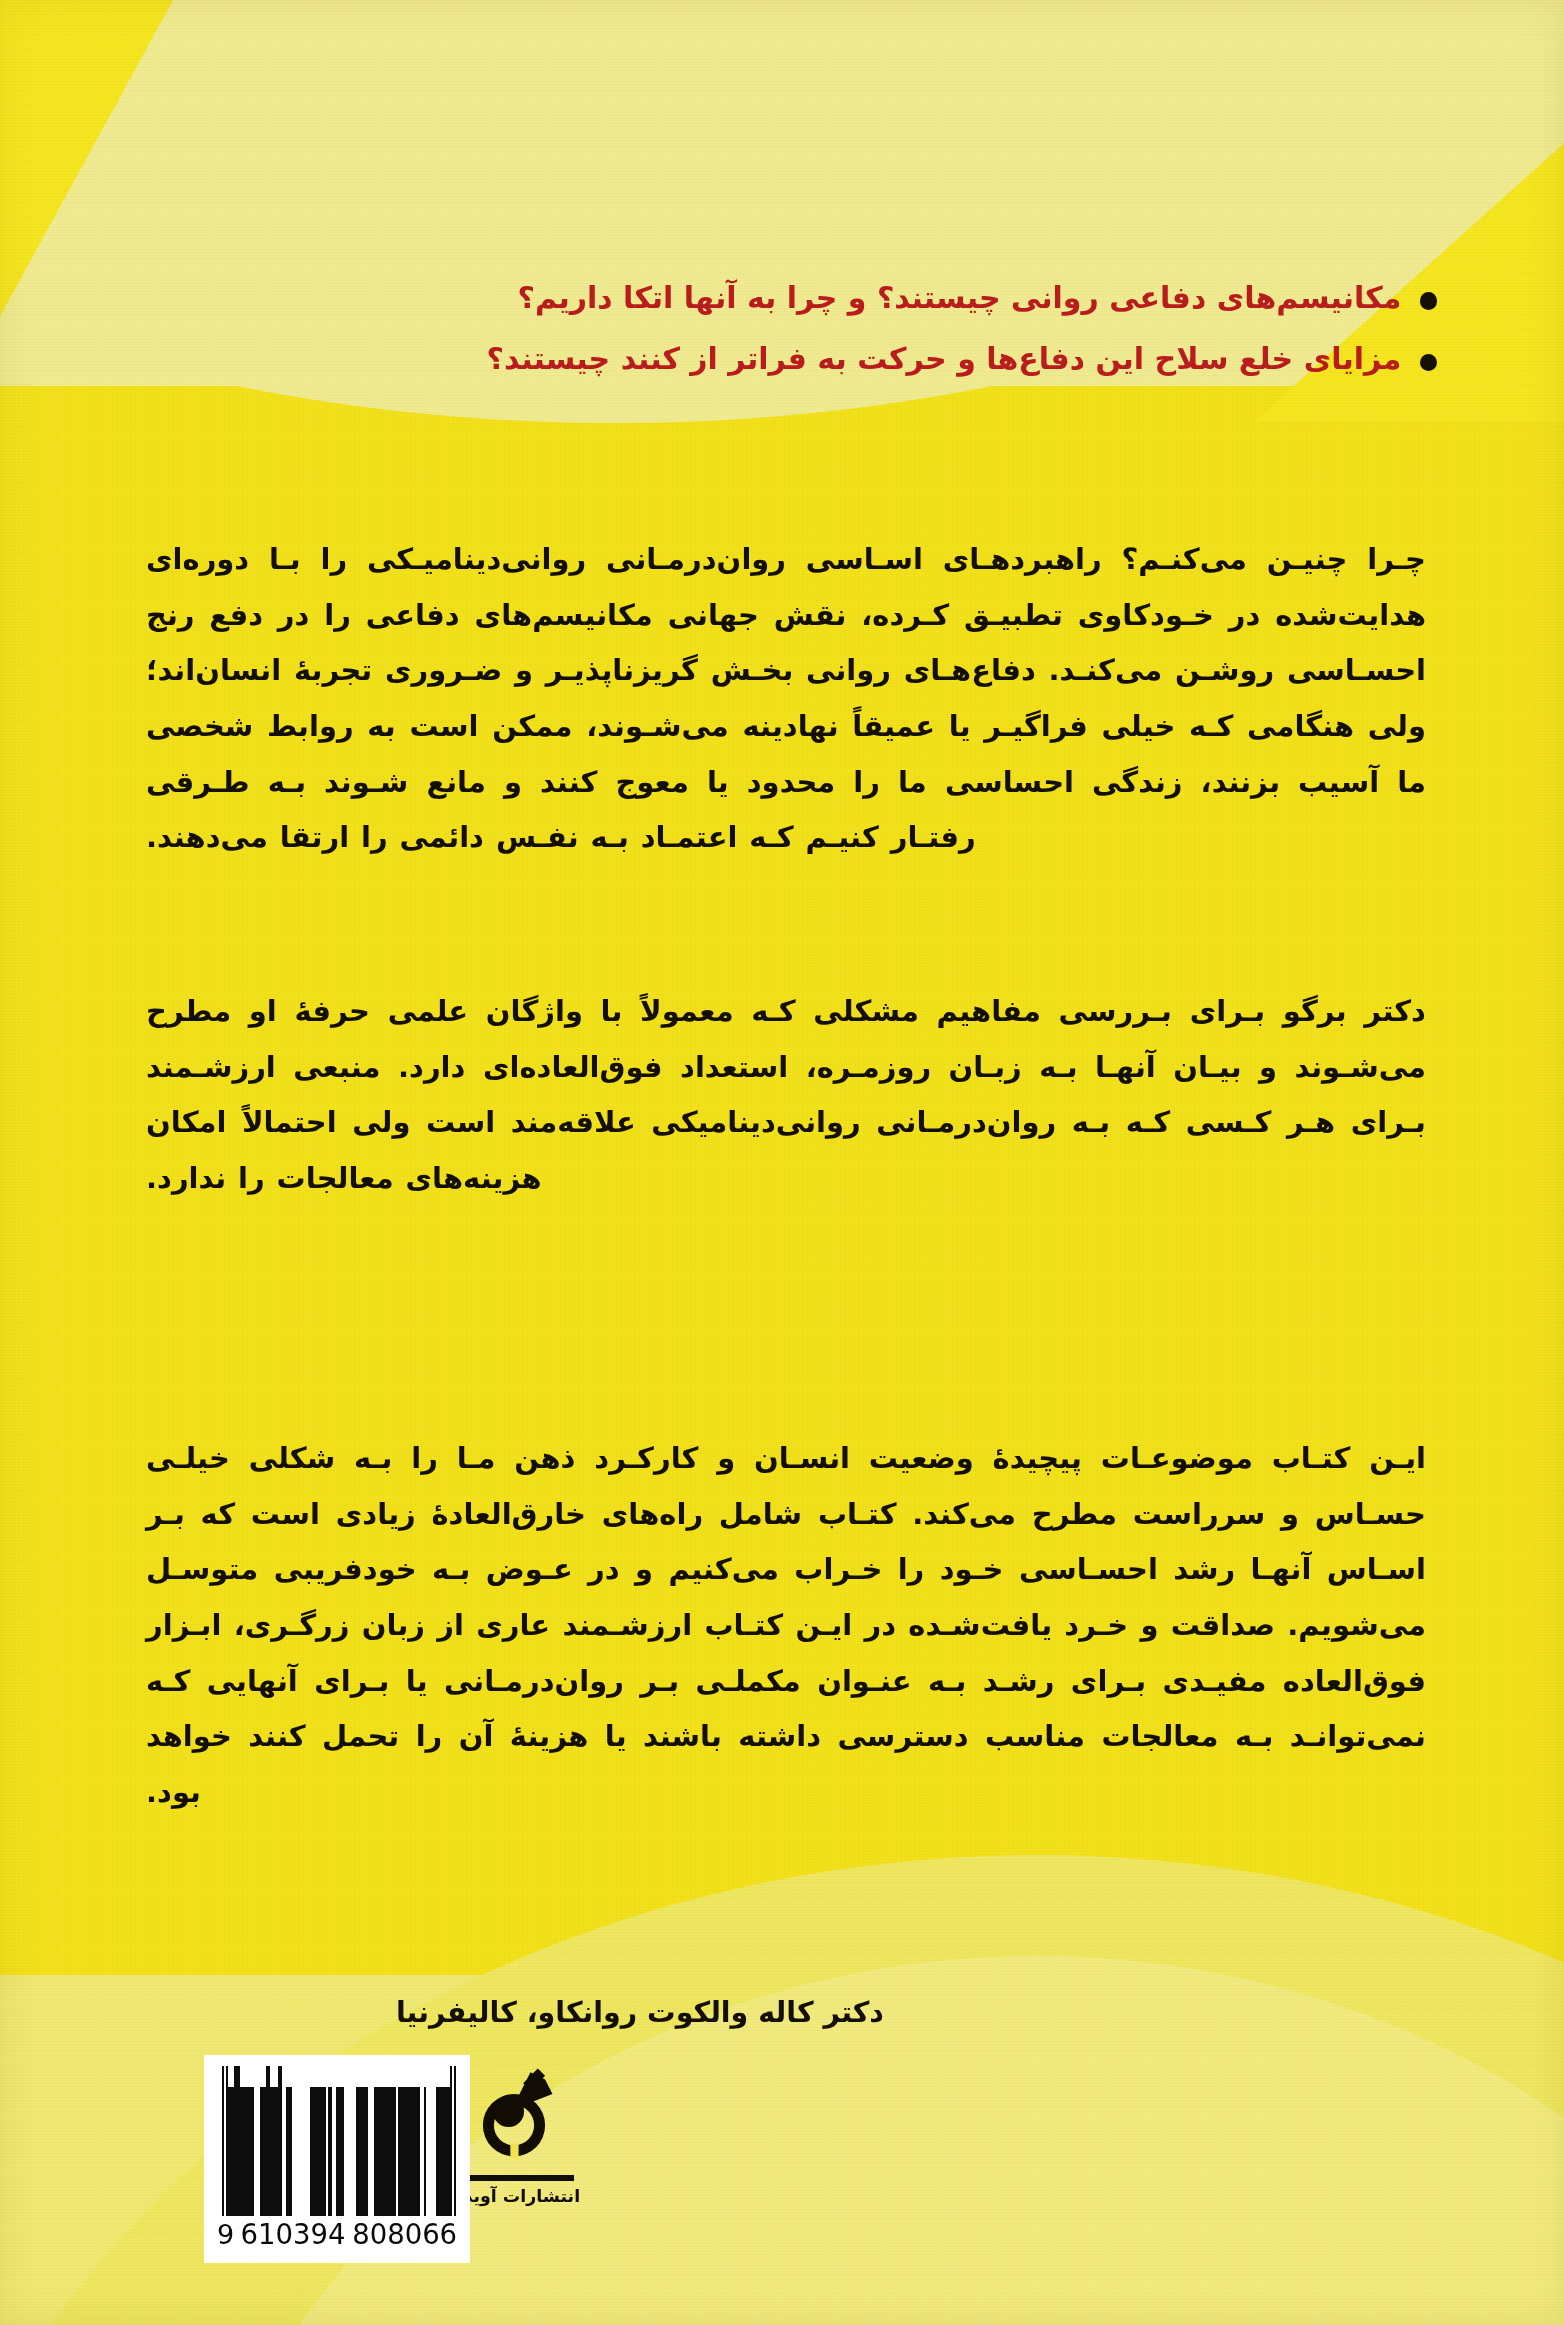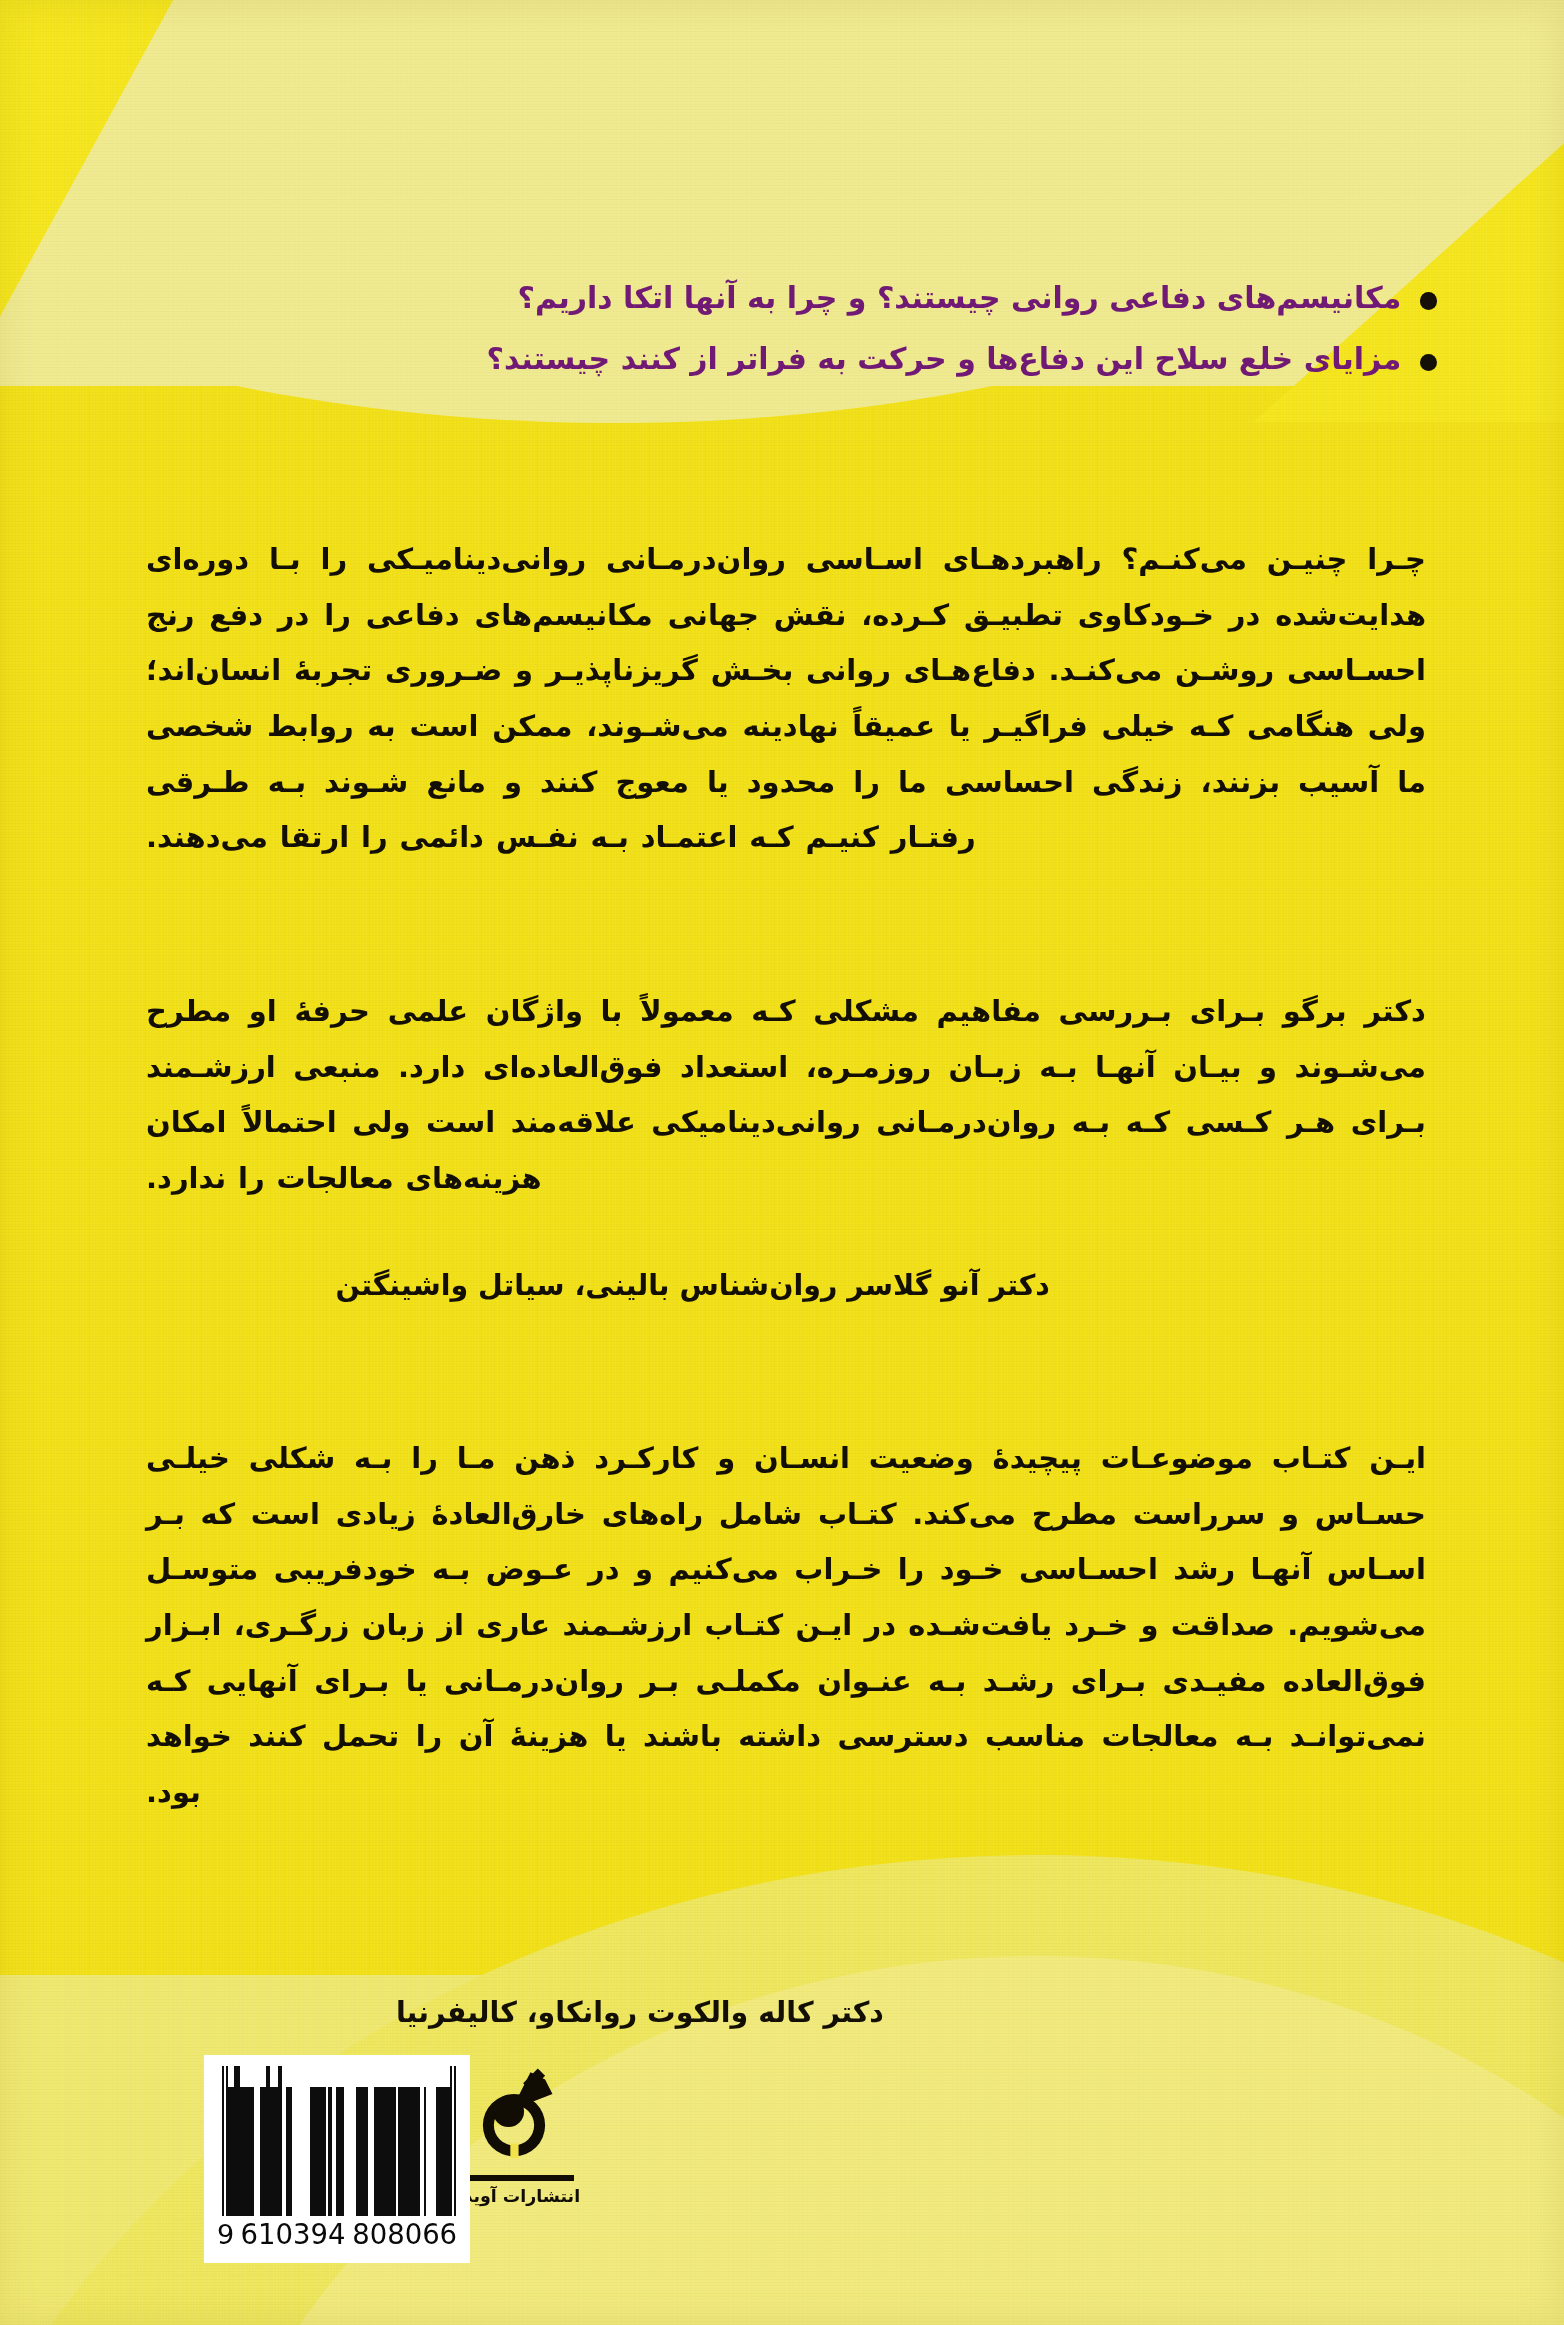--- a/index.html
+++ b/index.html
@@ -122,21 +122,21 @@
     border-radius: 50%;
     background: #141008;
     margin-top: 17.4px;
     margin-left: 18.4px;
   }
   .bullet-text {
     flex: 1 1 auto;
     font-size: 30px;
     font-weight: bold;
     line-height: 1.52;
-    color: #701a75;
+    color: #b91c1c;
     text-align: right;
     letter-spacing: -0.2px;
   }
 
   .para {
     position: absolute;
     right: 138px;
     left: 147px;
     font-size: 29px;
     line-height: 1.92;
@@ -252,21 +252,20 @@
       <div class="bullet-row">
         <span class="bullet-dot"></span>
         <span class="bullet-text">مزایای خلع سلاح این دفاع‌ها و حرکت به فراتر از کنند چیستند؟</span>
       </div>
     </div>
 
     <p class="para p1">چـرا چنیـن می‌کنـم؟ راهبردهـای اسـاسی روان‌درمـانی روانی‌دینامیـکی را بـا دوره‌ای هدایت‌شده در خـودکاوی تطبیـق کـرده، نقش جهانی مکانیسم‌های دفاعی را در دفع رنج احسـاسی روشـن می‌کنـد. دفاع‌هـای روانی بخـش گریزناپذیـر و ضـروری تجربۀ انسان‌اند؛ ولی هنگامی کـه خیلی فراگیـر یا عمیقاً نهادینه می‌شـوند، ممکن است به روابط شخصی ما آسیب بزنند، زندگی احساسی ما را محدود یا معوج کنند و مانع شـوند بـه طـرقی رفتـار کنیـم کـه اعتمـاد بـه نفـس دائمی را ارتقا می‌دهند.</p>
 
     <p class="para p2">دکتر برگو بـرای بـررسی مفاهیم مشکلی کـه معمولاً با واژگان علمی حرفۀ او مطرح می‌شـوند و بیـان آنهـا بـه زبـان روزمـره، استعداد فوق‌العاده‌ای دارد. منبعی ارزشـمند بـرای هـر کـسی کـه بـه روان‌درمـانی روانی‌دینامیکی علاقه‌مند است ولی احتمالاً امکان هزینه‌های معالجات را ندارد.</p>
 
-    <div class="credit c1">دکتر آنو گلاسر روان‌شناس بالینی، سیاتل واشینگتن</div>
 
     <p class="para p3">ایـن کتـاب موضوعـات پیچیدۀ وضعیت انسـان و کارکـرد ذهن مـا را بـه شکلی خیلـی حسـاس و سرراست مطرح می‌کند. کتـاب شامل راه‌های خارق‌العادۀ زیادی است که بـر اسـاس آنهـا رشد احسـاسی خـود را خـراب می‌کنیم و در عـوض بـه خودفریبی متوسـل می‌شویم. صداقت و خـرد یافت‌شـده در ایـن کتـاب ارزشـمند عاری از زبان زرگـری، ابـزار فوق‌العاده مفیـدی بـرای رشـد بـه عنـوان مکملـی بـر روان‌درمـانی یا بـرای آنهایی کـه نمی‌توانـد بـه معالجات مناسب دسترسی داشته باشند یا هزینۀ آن را تحمل کنند خواهد بود.</p>
 
     <div class="credit c2">دکتر کاله والکوت روانکاو، کالیفرنیا</div>
 
     <div class="publisher">
       <div class="logo-mark">
         <svg viewBox="0 0 124 118" width="114" height="108" aria-hidden="true">
 
           <path d="M62 34 A34 34 0 1 0 62 102 A34 34 0 1 0 62 34 Z

